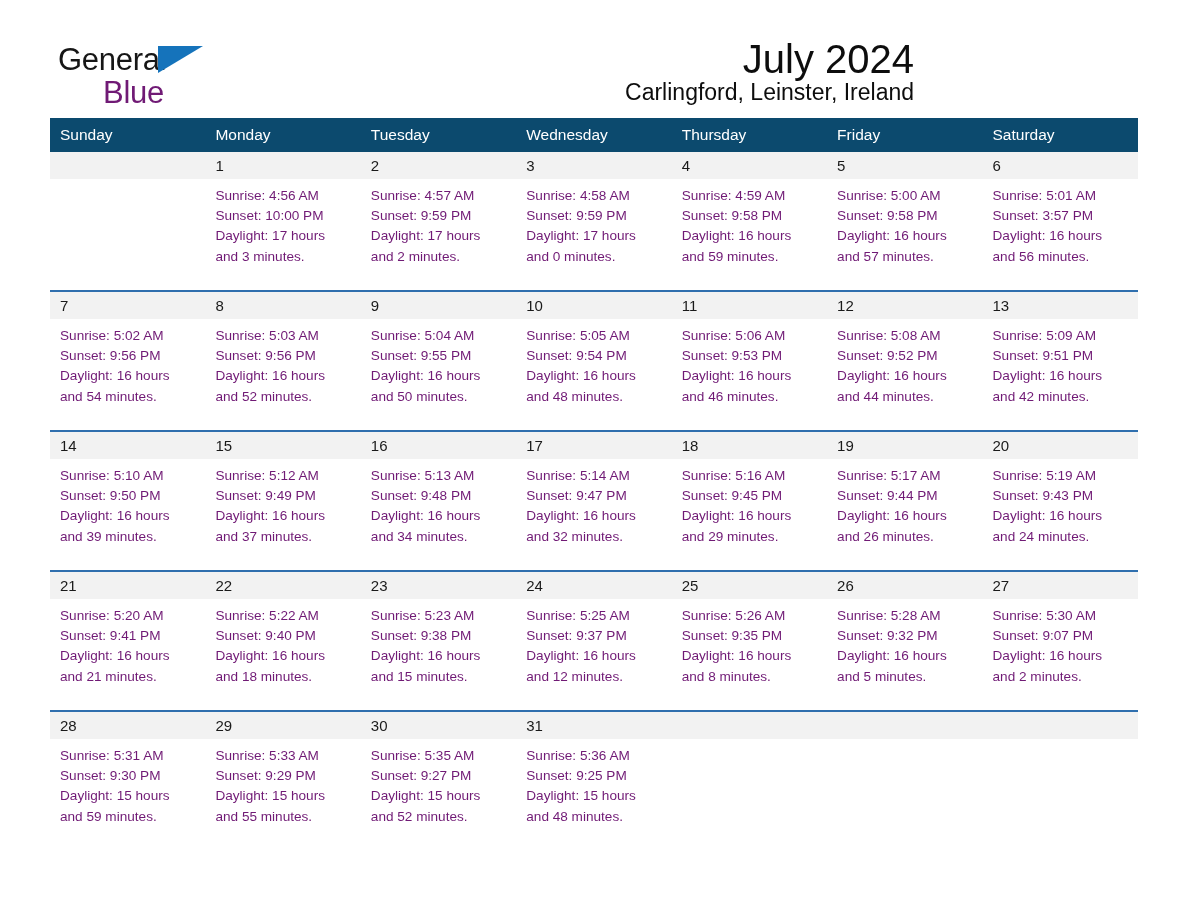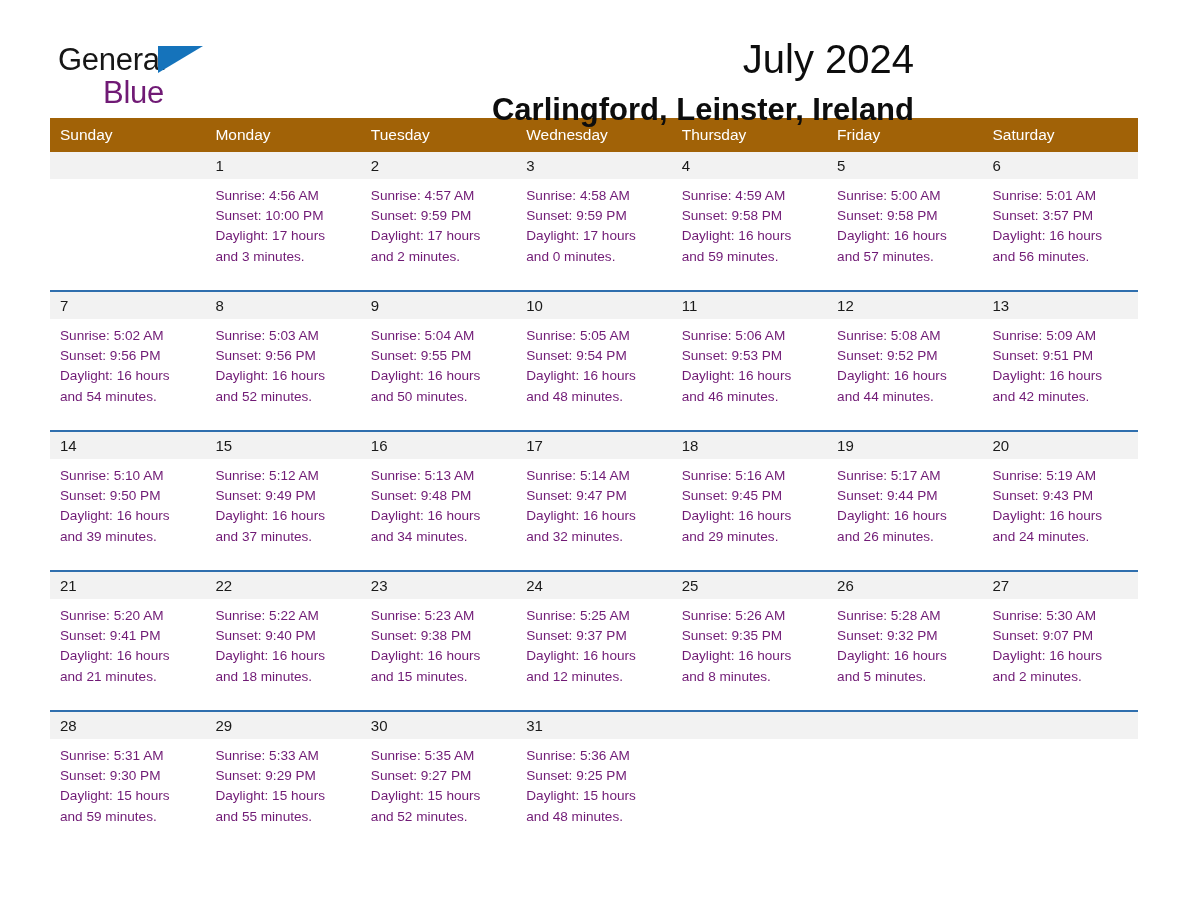--- a/index.html
+++ b/index.html
@@ -71,36 +71,35 @@
   }
   .cal-title {
     font-size: 40px;
     font-weight: 400;
     color: #0d0d0d;
     line-height: 1.05;
     letter-spacing: 0px;
     white-space: nowrap;
   }
   .cal-subtitle {
-    margin-top: 14px;
-    font-size: 31px;
-    font-weight: 700;
+    font-size: 23px;
+    font-weight: 400;
     color: #0d0d0d;
     line-height: 1.05;
     white-space: nowrap;
   }
 
   
   .calendar {
     width: 1088px;
     border-collapse: collapse;
     table-layout: fixed;
   }
   .calendar th {
-    background: #a16207;
+    background: #0c4a6e;
     color: #ffffff;
     font-size: 15.5px;
     font-weight: 400;
     text-align: left;
     padding: 7px 0 7px 10px;
     height: 20px;
     vertical-align: middle;
   }
   .calendar td {
     vertical-align: top;

